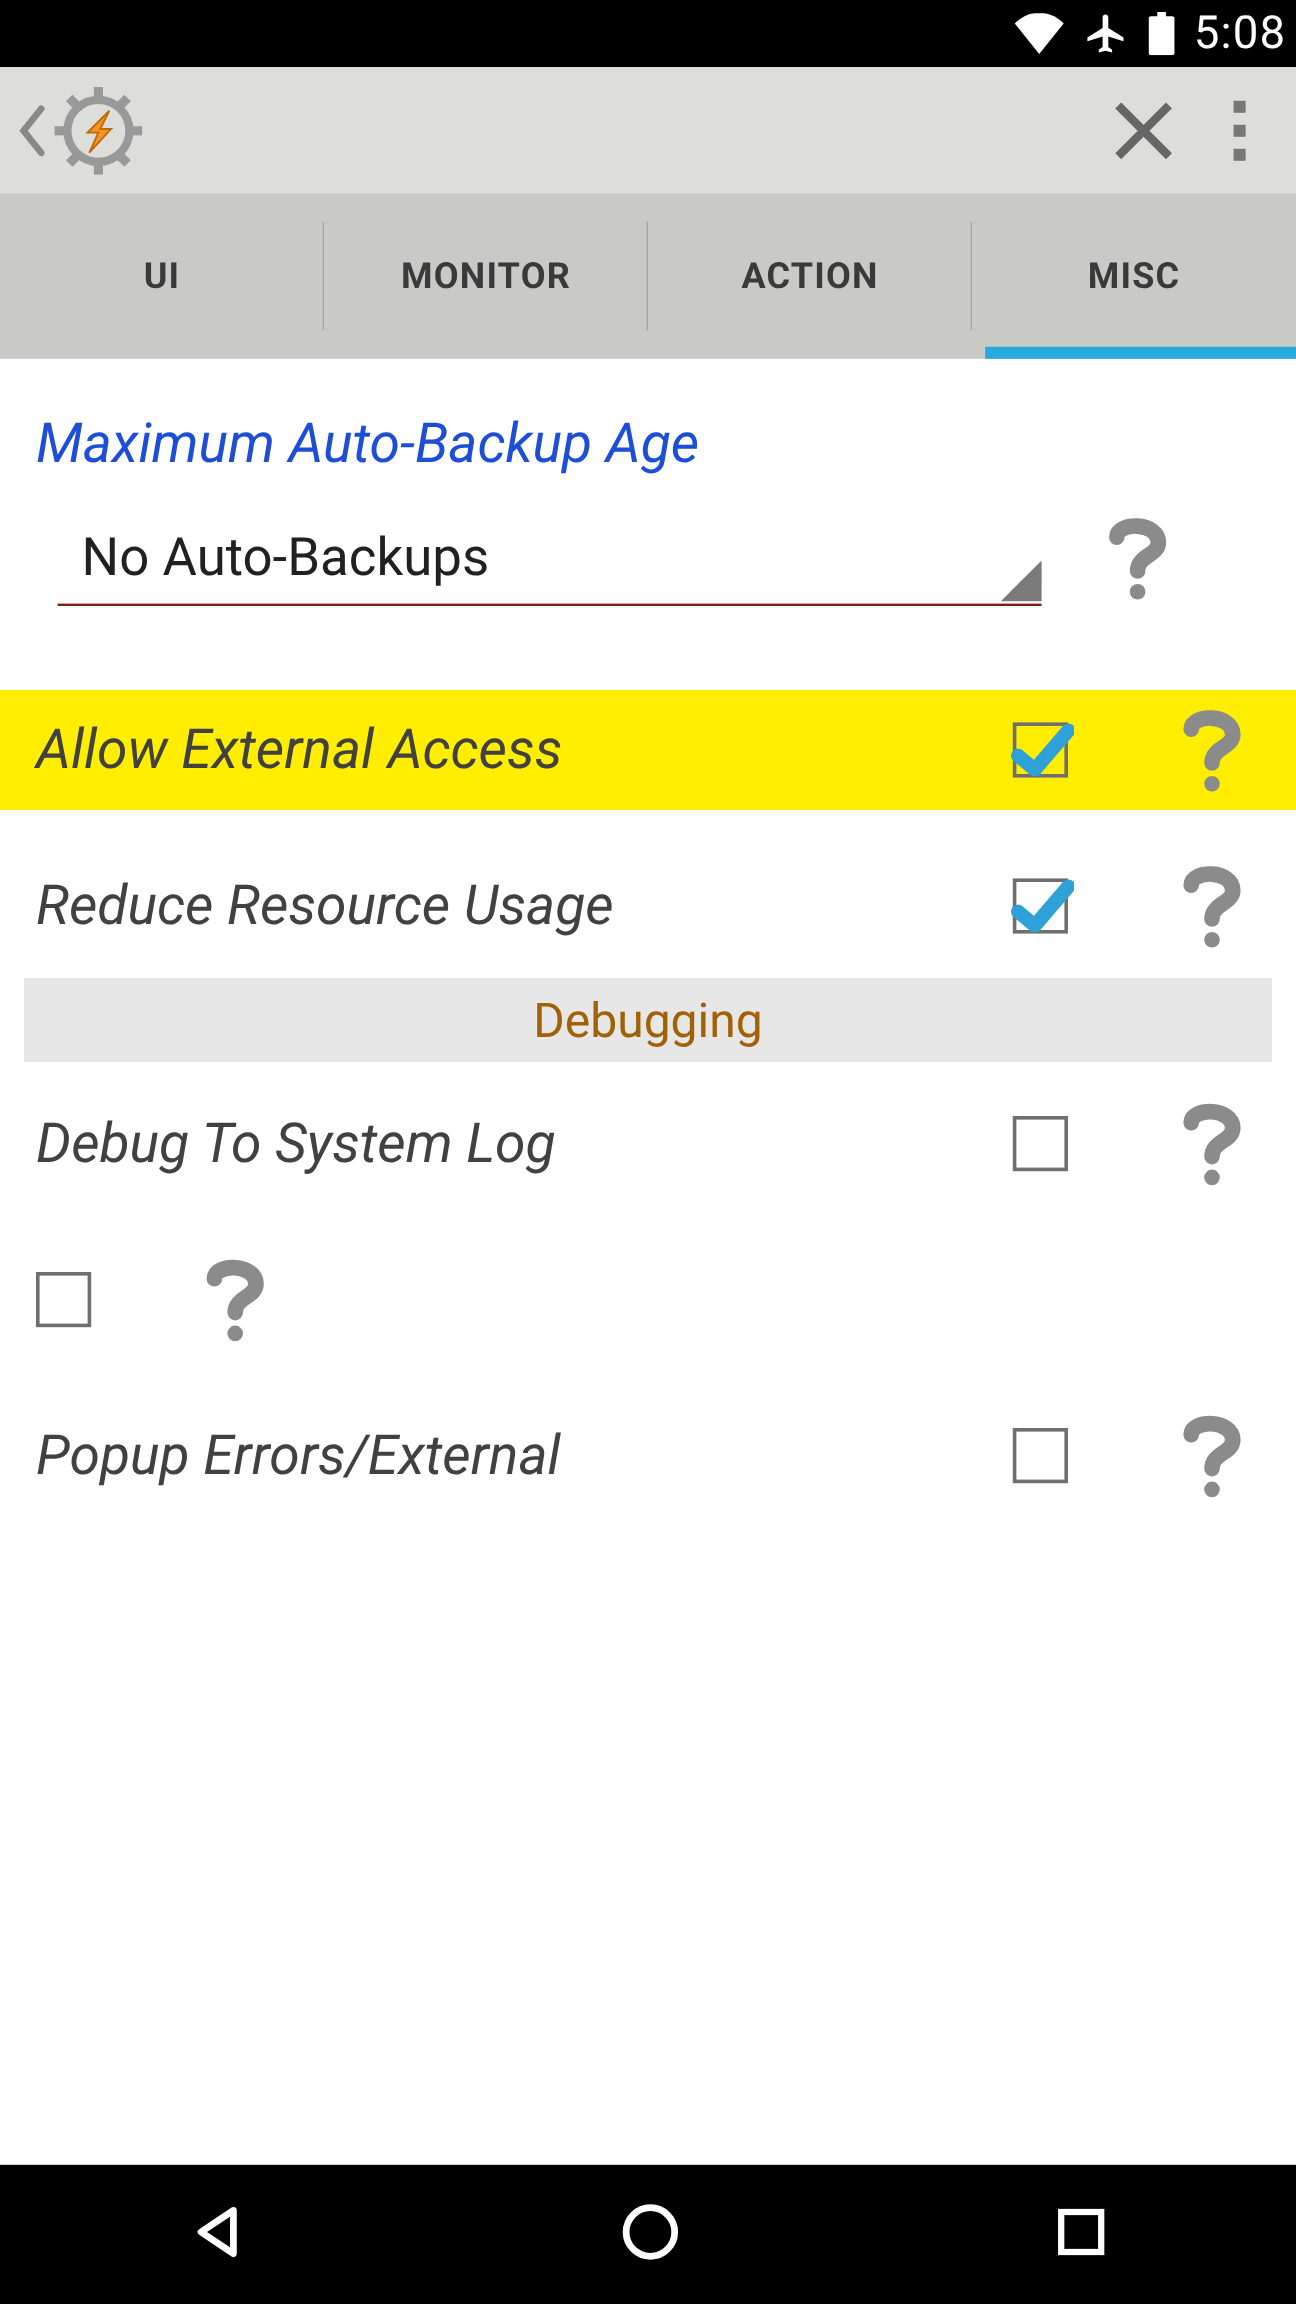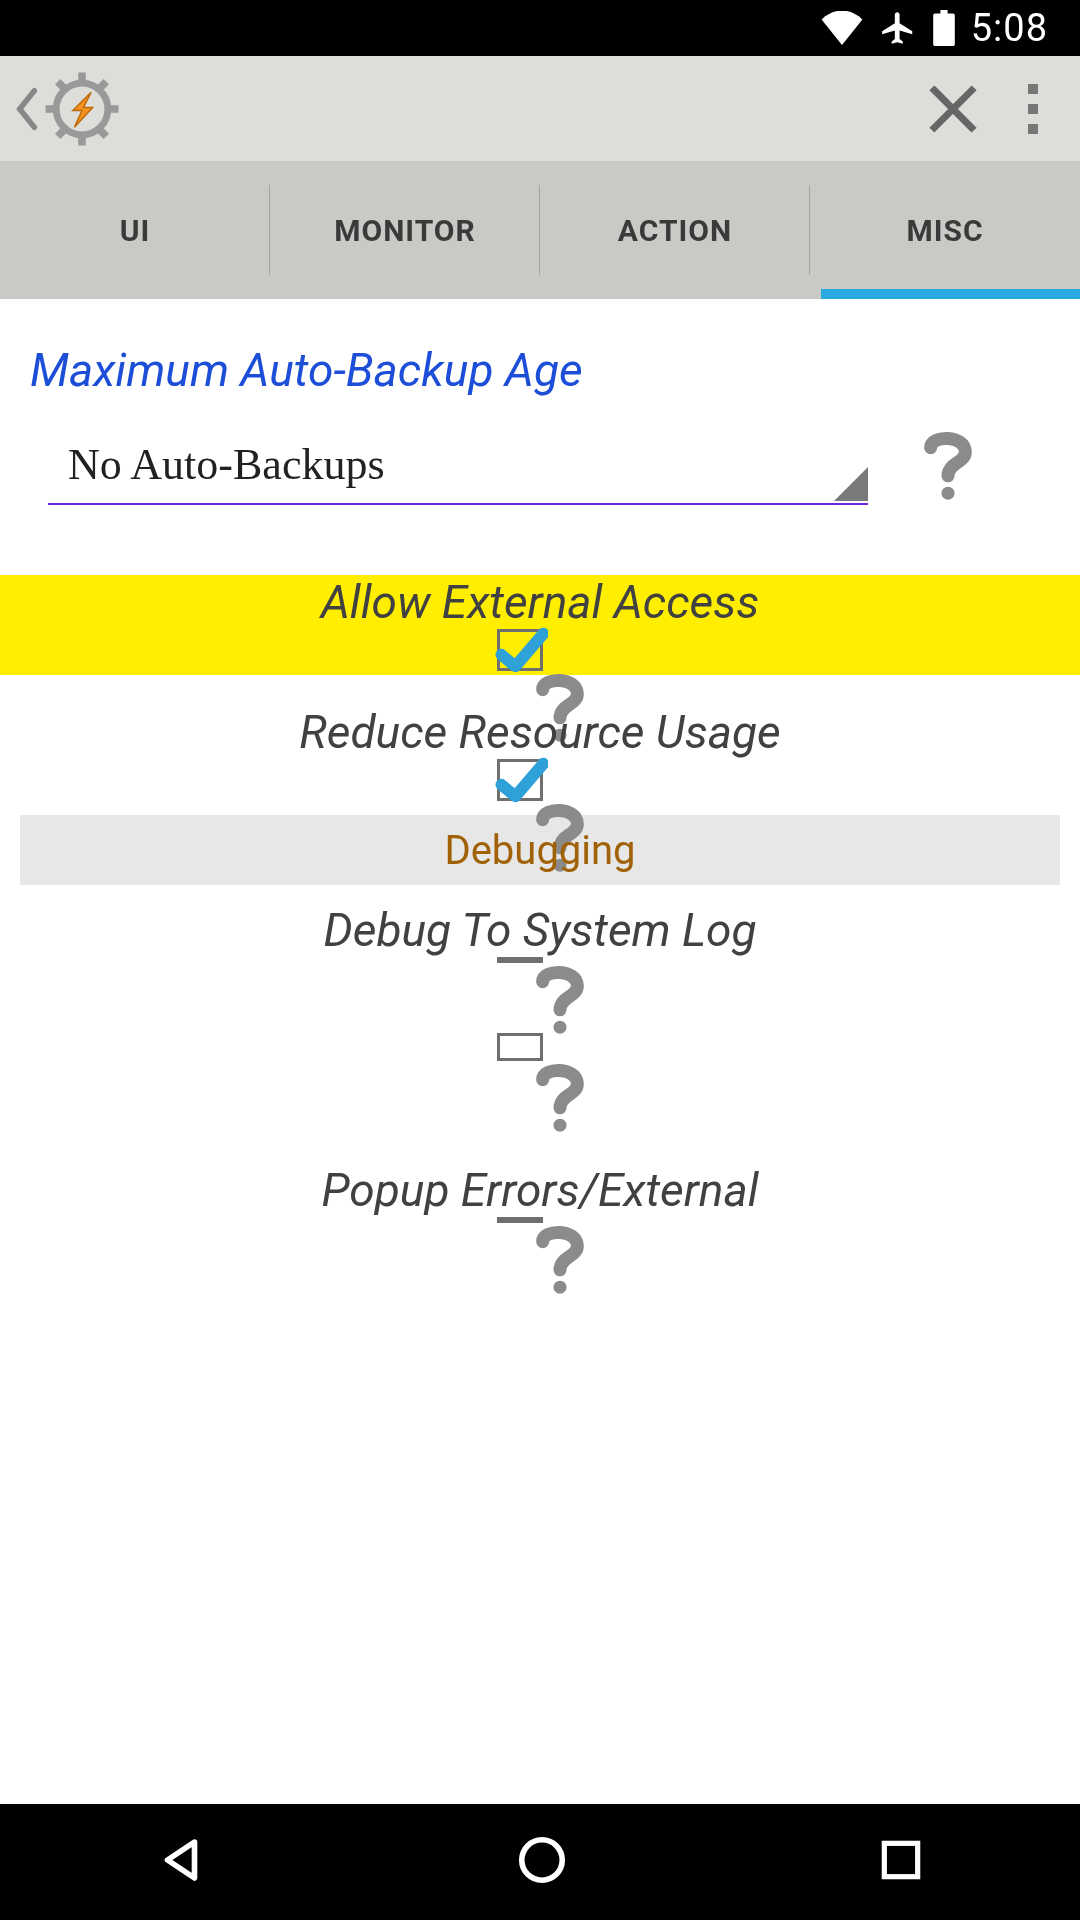--- a/index.html
+++ b/index.html
@@ -1,38 +1,38 @@
 <!DOCTYPE html>
 <html><head>
 <meta charset="utf-8">
 <style>
   * { box-sizing: border-box; margin: 0; padding: 0; }
   html, body { width: 1080px; height: 1920px; font-family: Roboto, "Helvetica Neue", Arial, sans-serif; background: #fff; overflow: hidden; }
-  .status-bar { height: 56px; background: #000; display: flex; align-items: center; justify-content: flex-end; padding: 0 32px; gap: 16px; }
+  .status-bar { height: 56px; background: #000; display: flex; align-items: center; justify-content: flex-end; padding: 0 8px; gap: 16px; }
   .status-bar svg { fill: #fff; }
   .status-time { color: #fff; font-size: 38px; font-weight: 400; letter-spacing: 1px; }
   .app-bar { height: 105px; background: #ddddda; display: flex; align-items: center; padding: 0 12px; }
   .back-chevron { width: 30px; height: 60px; display: flex; align-items: center; justify-content: center; }
   .app-icon { width: 80px; height: 80px; display: flex; align-items: center; justify-content: center; }
   .app-bar-spacer { flex: 1; }
   .close-btn { width: 90px; height: 90px; display: flex; align-items: center; justify-content: center; }
   .overflow-btn { width: 70px; height: 90px; display: flex; flex-direction: column; align-items: center; justify-content: center; gap: 10px; }
   .overflow-dot { width: 10px; height: 10px; background: #777; }
   .tab-bar { height: 138px; background: #c9c9c6; display: flex; position: relative; }
   .tab { flex: 1; display: flex; align-items: center; justify-content: center; font-weight: 700; font-size: 30px; color: #3a3a3a; position: relative; letter-spacing: 1px; }
   .tab-sep { position: absolute; right: 0; top: 24px; bottom: 24px; width: 1px; background: rgba(0,0,0,0.18); }
   .tab-indicator { position: absolute; bottom: 0; height: 10px; background: #2aa9e0; right: 0; width: 24%; }
   .content { background: #fff; }
   .setting-title { font-style: italic; font-size: 46px; color: #1d4ed8; padding: 44px 0 0 30px; font-weight: 400; }
   .dropdown-row { display: flex; align-items: center; padding: 28px 30px 20px 48px; }
-  .dropdown { flex: 1; position: relative; border-bottom: 2px solid #6d28d9; height: 80px; display: flex; align-items: center; max-width: 820px; font-family: Liberation Serif, serif; }
+  .dropdown { flex: 1; position: relative; border-bottom: 2px solid #7f1d1d; height: 80px; display: flex; align-items: center; max-width: 820px; }
   .dropdown-text { font-size: 44px; color: #212121; padding-left: 20px; }
   .dropdown-caret { position: absolute; right: 0; bottom: 2px; width: 0; height: 0; border-left: 34px solid transparent; border-bottom: 34px solid #7a7a7a; }
   .help-btn { width: 80px; display: flex; align-items: center; justify-content: center; margin-left: 40px; }
-  .check-row { display: flex; align-items: center; height: 100px; padding: 0 30px 0 30px; flex-direction: column; }
+  .check-row { display: flex; align-items: center; height: 100px; padding: 0 30px 0 30px; }
   .check-row.highlighted { background: #ffee00; }
   .check-label { flex: 1; font-style: italic; font-size: 46px; color: #414141; font-weight: 400; }
   .checkbox { width: 46px; height: 46px; border: 3px solid #6f6f6f; margin-right: 40px; display: flex; align-items: center; justify-content: center; }
   .checkmark-svg { width: 56px; height: 56px; margin: -10px; }
   .section-header { background: #e7e7e7; height: 70px; display: flex; align-items: center; justify-content: center; font-size: 40px; color: #a16207; margin: 10px 20px 18px 20px; }
   .spacer-50 { height: 50px; }
   .spacer-30 { height: 30px; }
   .nav-bar { position: absolute; left: 0; right: 0; bottom: 0; height: 116px; background: #000; display: flex; align-items: center; justify-content: space-around; }
   .nav-bar svg { stroke: #fff; fill: none; stroke-width: 4; }
   .question-svg { width: 52px; height: 72px; }

